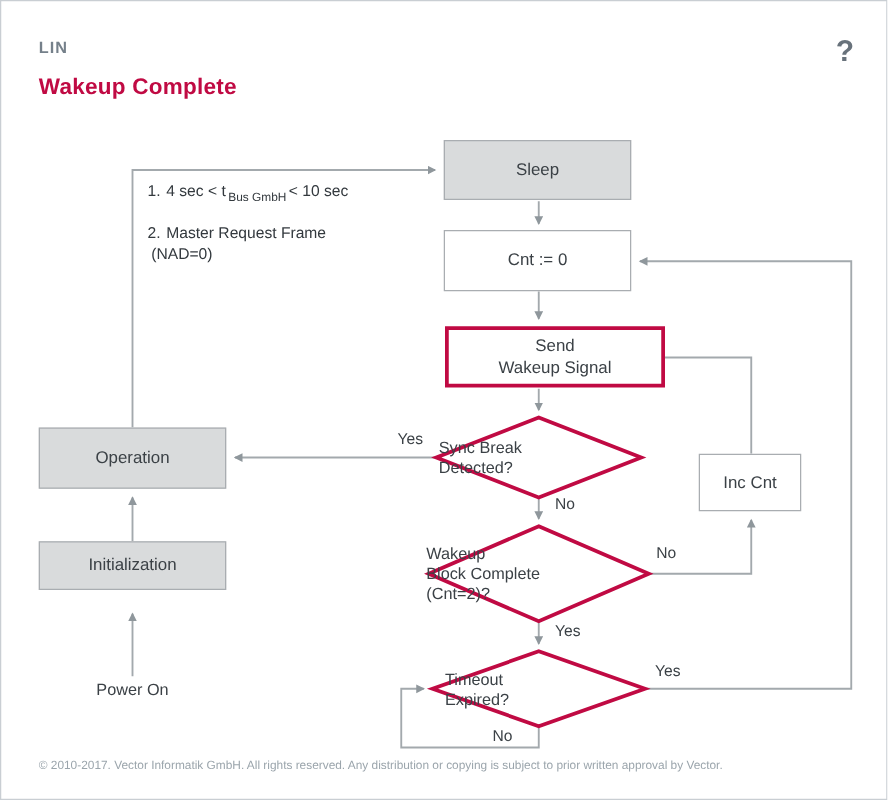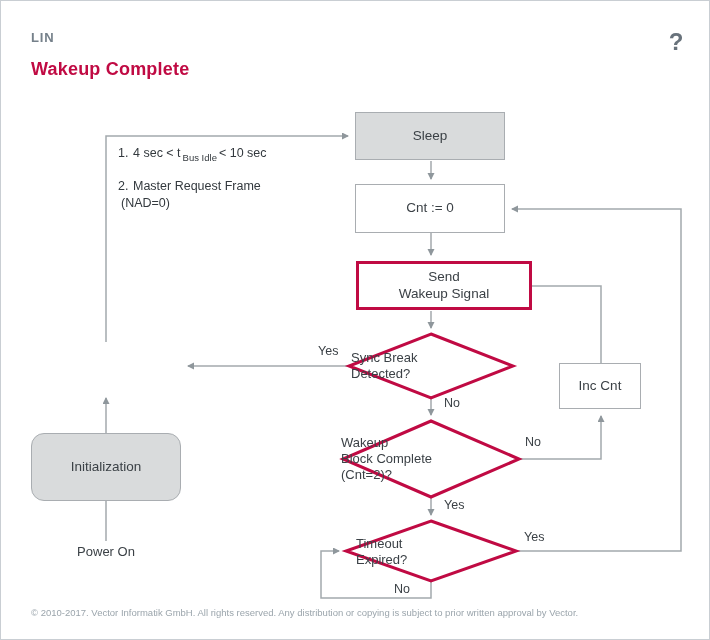--- a/index.html
+++ b/index.html
@@ -32,21 +32,21 @@
     font-size:13.5px; color:#3b4146; text-align:center; line-height:1.25;
   }
   .node--gray    { background:#d9dbdc; border:1.5px solid #a9adb1; }
   .node--white   { background:#ffffff; border:1.5px solid #a9adb1; }
   .node--crimson { background:#ffffff; border:3px solid #c00a43; }
   #node-sleep        { left:354px; top:111px; width:150px; height:48px; }
   #node-cnt-reset    { left:354px; top:183px; width:150px; height:49px; }
   #node-send-wakeup  { left:355px; top:260px; width:176px; height:49px; }
   #node-inc-cnt      { left:558px; top:362px; width:82px;  height:46px; }
   #node-operation    { left:30px;  top:341px; width:150px; height:49px; }
-  #node-init         { left:30px;  top:432px; width:150px; height:68px;border-radius:13px; }
+  #node-init         { left:30px;  top:432px; width:150px; height:39px; }
   .diamond-label {
     position:absolute; display:flex; flex-direction:column;
     align-items:flex-start; justify-content:center;
     font-size:13px; color:#3b4146; text-align:center; line-height:1.22;
     pointer-events:none;
   }
   #lbl-sync-break   { left:350px; top:338px; width:160px; height:54px; }
   #lbl-wakeup-block { left:340px; top:433px; width:180px; height:50px; }
   #lbl-timeout      { left:355px; top:535px; width:150px; height:31px; }
   .terminal-text {
@@ -122,20 +122,23 @@
   <div id="node-cnt-reset" class="node node--white">
     <span>Cnt := 0</span>
   </div>
   <div id="node-send-wakeup" class="node node--crimson">
     <span>Send</span>
     <span>Wakeup Signal</span>
   </div>
   <div id="node-inc-cnt" class="node node--white">
     <span>Inc Cnt</span>
   </div>
+  <div id="node-operation" class="node node--gray">
+    <span>Operation</span>
+  </div>
   <div id="node-init" class="node node--gray">
     <span>Initialization</span>
   </div>
 
   <div id="lbl-sync-break" class="diamond-label">
     <span>Sync Break</span>
     <span>Detected?</span>
   </div>
   <div id="lbl-wakeup-block" class="diamond-label">
     <span>Wakeup</span>
@@ -152,21 +155,21 @@
   <div id="el-sync-yes" class="edge-label">Yes</div>
   <div id="el-sync-no" class="edge-label">No</div>
   <div id="el-wb-no" class="edge-label">No</div>
   <div id="el-wb-yes" class="edge-label">Yes</div>
   <div id="el-to-yes" class="edge-label">Yes</div>
   <div id="el-to-no" class="edge-label">No</div>
 
   <div id="note1" class="note">
     <div class="note-row">
       <span class="note-num">1.</span>
-      <span><span>4 sec &lt; t</span><span class="sub">Bus Idle</span><span>&lt; 10 sec</span></span>
+      <span><span>4 sec &lt; t</span><span class="sub">Bus GmbH</span><span>&lt; 10 sec</span></span>
     </div>
   </div>
   <div id="note2" class="note">
     <div class="note-row">
       <span class="note-num">2.</span>
       <span>Master Request Frame</span>
     </div>
     <div class="note-row">
       <span class="note-indent">(NAD=0)</span>
     </div>

